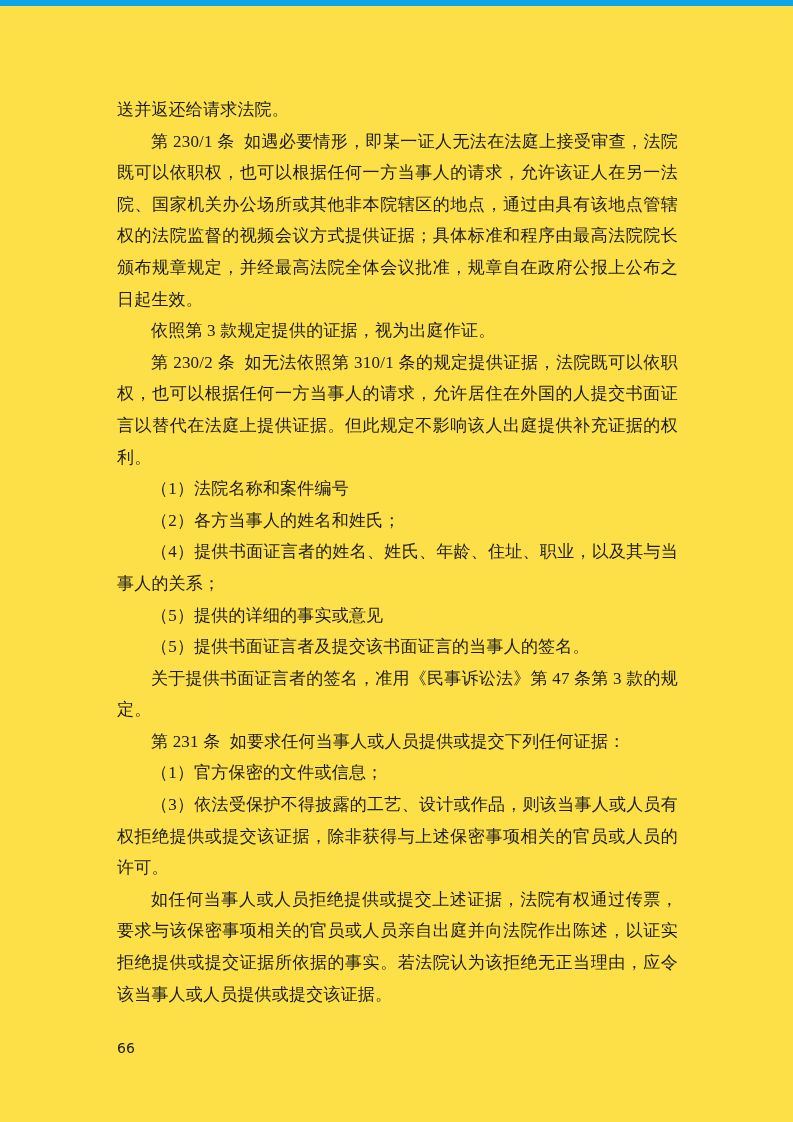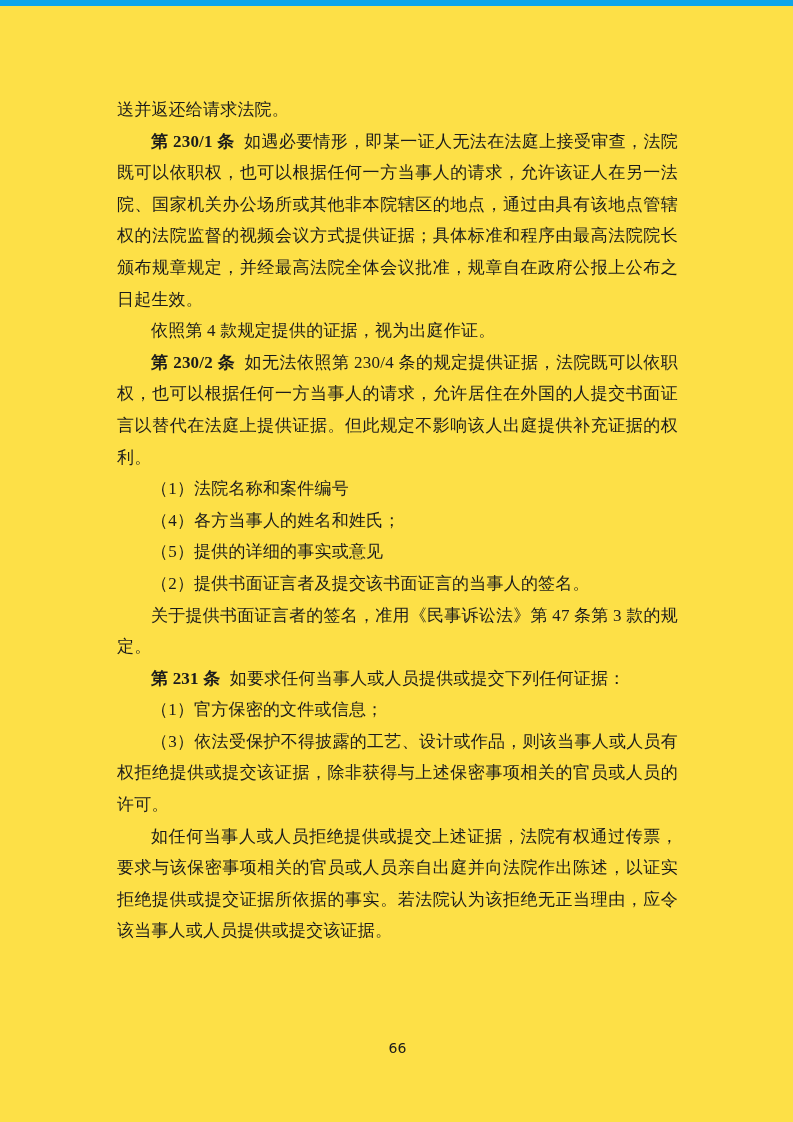--- a/index.html
+++ b/index.html
@@ -29,64 +29,64 @@
     line-height: 31.6px;
     text-align: justify;
     text-align-last: left;
     letter-spacing: 0.2px;
     word-break: break-all;
   }
   .para.indent {
     text-indent: 2em;
   }
   .lead {
-    font-weight: 700;
+    font-weight: 400;
     margin-top: 20px;
   }
   .lead:not(:empty) {
     margin-right: 0.55em;
   }
   .lead:empty {
     display: none;
   }
   .page-number {
     position: absolute;
     left: 117px;
     width: 561px;
     top: 1034px;
-    text-align: center;
     font-family: "DejaVu Sans", "Liberation Sans", sans-serif;
     font-size: 14px;
     color: #1a1a1a;
   }
 </style>
 </head>
 <body>
 
 <div class="page">
   <div class="content">
 
     <p class="para"><span>送并返还给请求法院。</span></p>
 
     <p class="para indent"><b class="lead">第 230/1 条</b><span>如遇必要情形，即某一证人无法在法庭上接受审查，法院既可以依职权，也可以根据任何一方当事人的请求，允许该证人在另一法院、国家机关办公场所或其他非本院辖区的地点，通过由具有该地点管辖权的法院监督的视频会议方式提供证据；具体标准和程序由最高法院院长颁布规章规定，并经最高法院全体会议批准，规章自在政府公报上公布之日起生效。</span></p>
 
-    <p class="para indent"><span>依照第 4 款规定提供的证据，视为出庭作证。</span></p>
+    <p class="para indent"><span>依照第 3 款规定提供的证据，视为出庭作证。</span></p>
 
-    <p class="para indent"><b class="lead">第 230/2 条</b><span>如无法依照第 230/4 条的规定提供证据，法院既可以依职权，也可以根据任何一方当事人的请求，允许居住在外国的人提交书面证言以替代在法庭上提供证据。但此规定不影响该人出庭提供补充证据的权利。</span></p>
+    <p class="para indent"><b class="lead">第 230/2 条</b><span>如无法依照第 310/1 条的规定提供证据，法院既可以依职权，也可以根据任何一方当事人的请求，允许居住在外国的人提交书面证言以替代在法庭上提供证据。但此规定不影响该人出庭提供补充证据的权利。</span></p>
 
 
     <p class="para indent"><span>（1）法院名称和案件编号</span></p>
 
 
-    <p class="para indent"><span>（4）各方当事人的姓名和姓氏；</span></p>
+    <p class="para indent"><span>（2）各方当事人的姓名和姓氏；</span></p>
 
+    <p class="para indent"><span>（4）提供书面证言者的姓名、姓氏、年龄、住址、职业，以及其与当事人的关系；</span></p>
 
     <p class="para indent"><span>（5）提供的详细的事实或意见</span></p>
 
-    <p class="para indent"><span>（2）提供书面证言者及提交该书面证言的当事人的签名。</span></p>
+    <p class="para indent"><span>（5）提供书面证言者及提交该书面证言的当事人的签名。</span></p>
 
     <p class="para indent"><span>关于提供书面证言者的签名，准用《民事诉讼法》第 47 条第 3 款的规定。</span></p>
 
 
     <p class="para indent"><b class="lead">第 231 条</b><span>如要求任何当事人或人员提供或提交下列任何证据：</span></p>
 
     <p class="para indent"><span>（1）官方保密的文件或信息；</span></p>
 
 
     <p class="para indent"><span>（3）依法受保护不得披露的工艺、设计或作品，则该当事人或人员有权拒绝提供或提交该证据，除非获得与上述保密事项相关的官员或人员的许可。</span></p>

